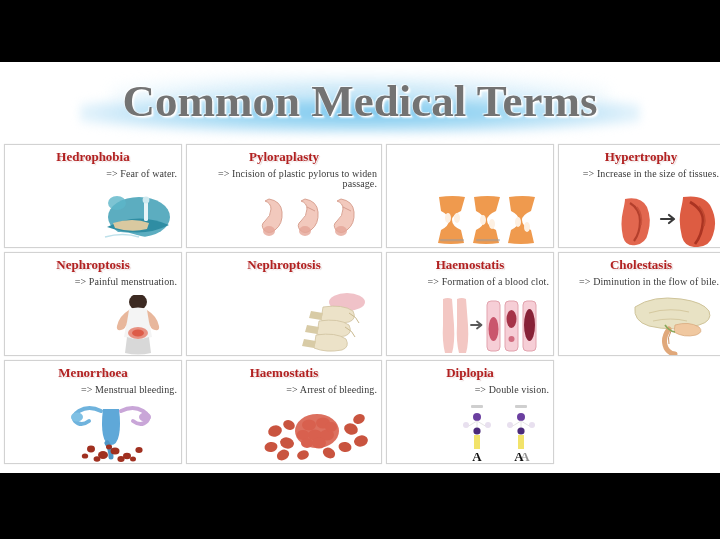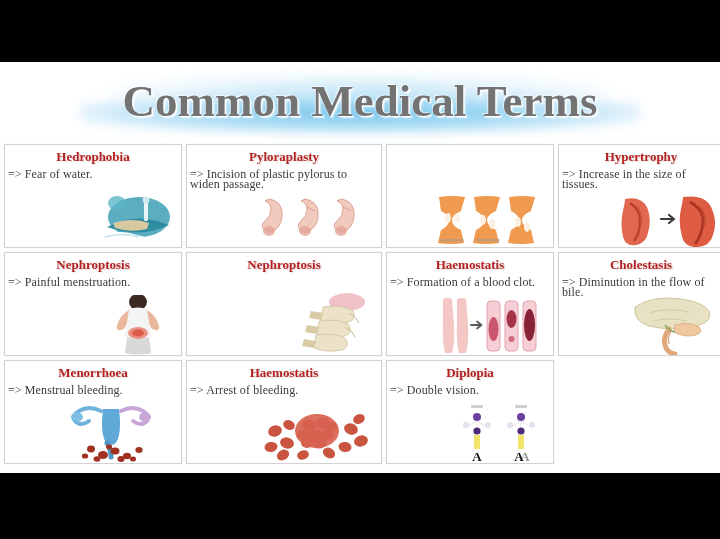--- a/index.html
+++ b/index.html
@@ -90,25 +90,26 @@
     font-weight: bold;
     font-size: 13px;
     line-height: 20px;
     padding-top: 2px;
     color: #b22222;
     text-shadow: 0.6px 0.6px 0 rgba(255,255,255,.9), 1px 1px 1px rgba(120,30,30,.35);
     white-space: nowrap;
   }
   .card-desc {
     font-family: "Liberation Serif", "DejaVu Serif", serif;
-    font-size: 12px;
+    font-size: 10px;
     line-height: 10px;
     color: #3a3a3a;
     padding: 2px 4px 0 3px;
     letter-spacing: .1px;
+    text-align: right;
   }
   .art {
     position: absolute;
     bottom: 0;
     right: 2px;
     height: 62px;
     width: 100%;
     pointer-events: none;
   }
   .art svg { display:block; position:absolute; bottom:0; right:4px; }

